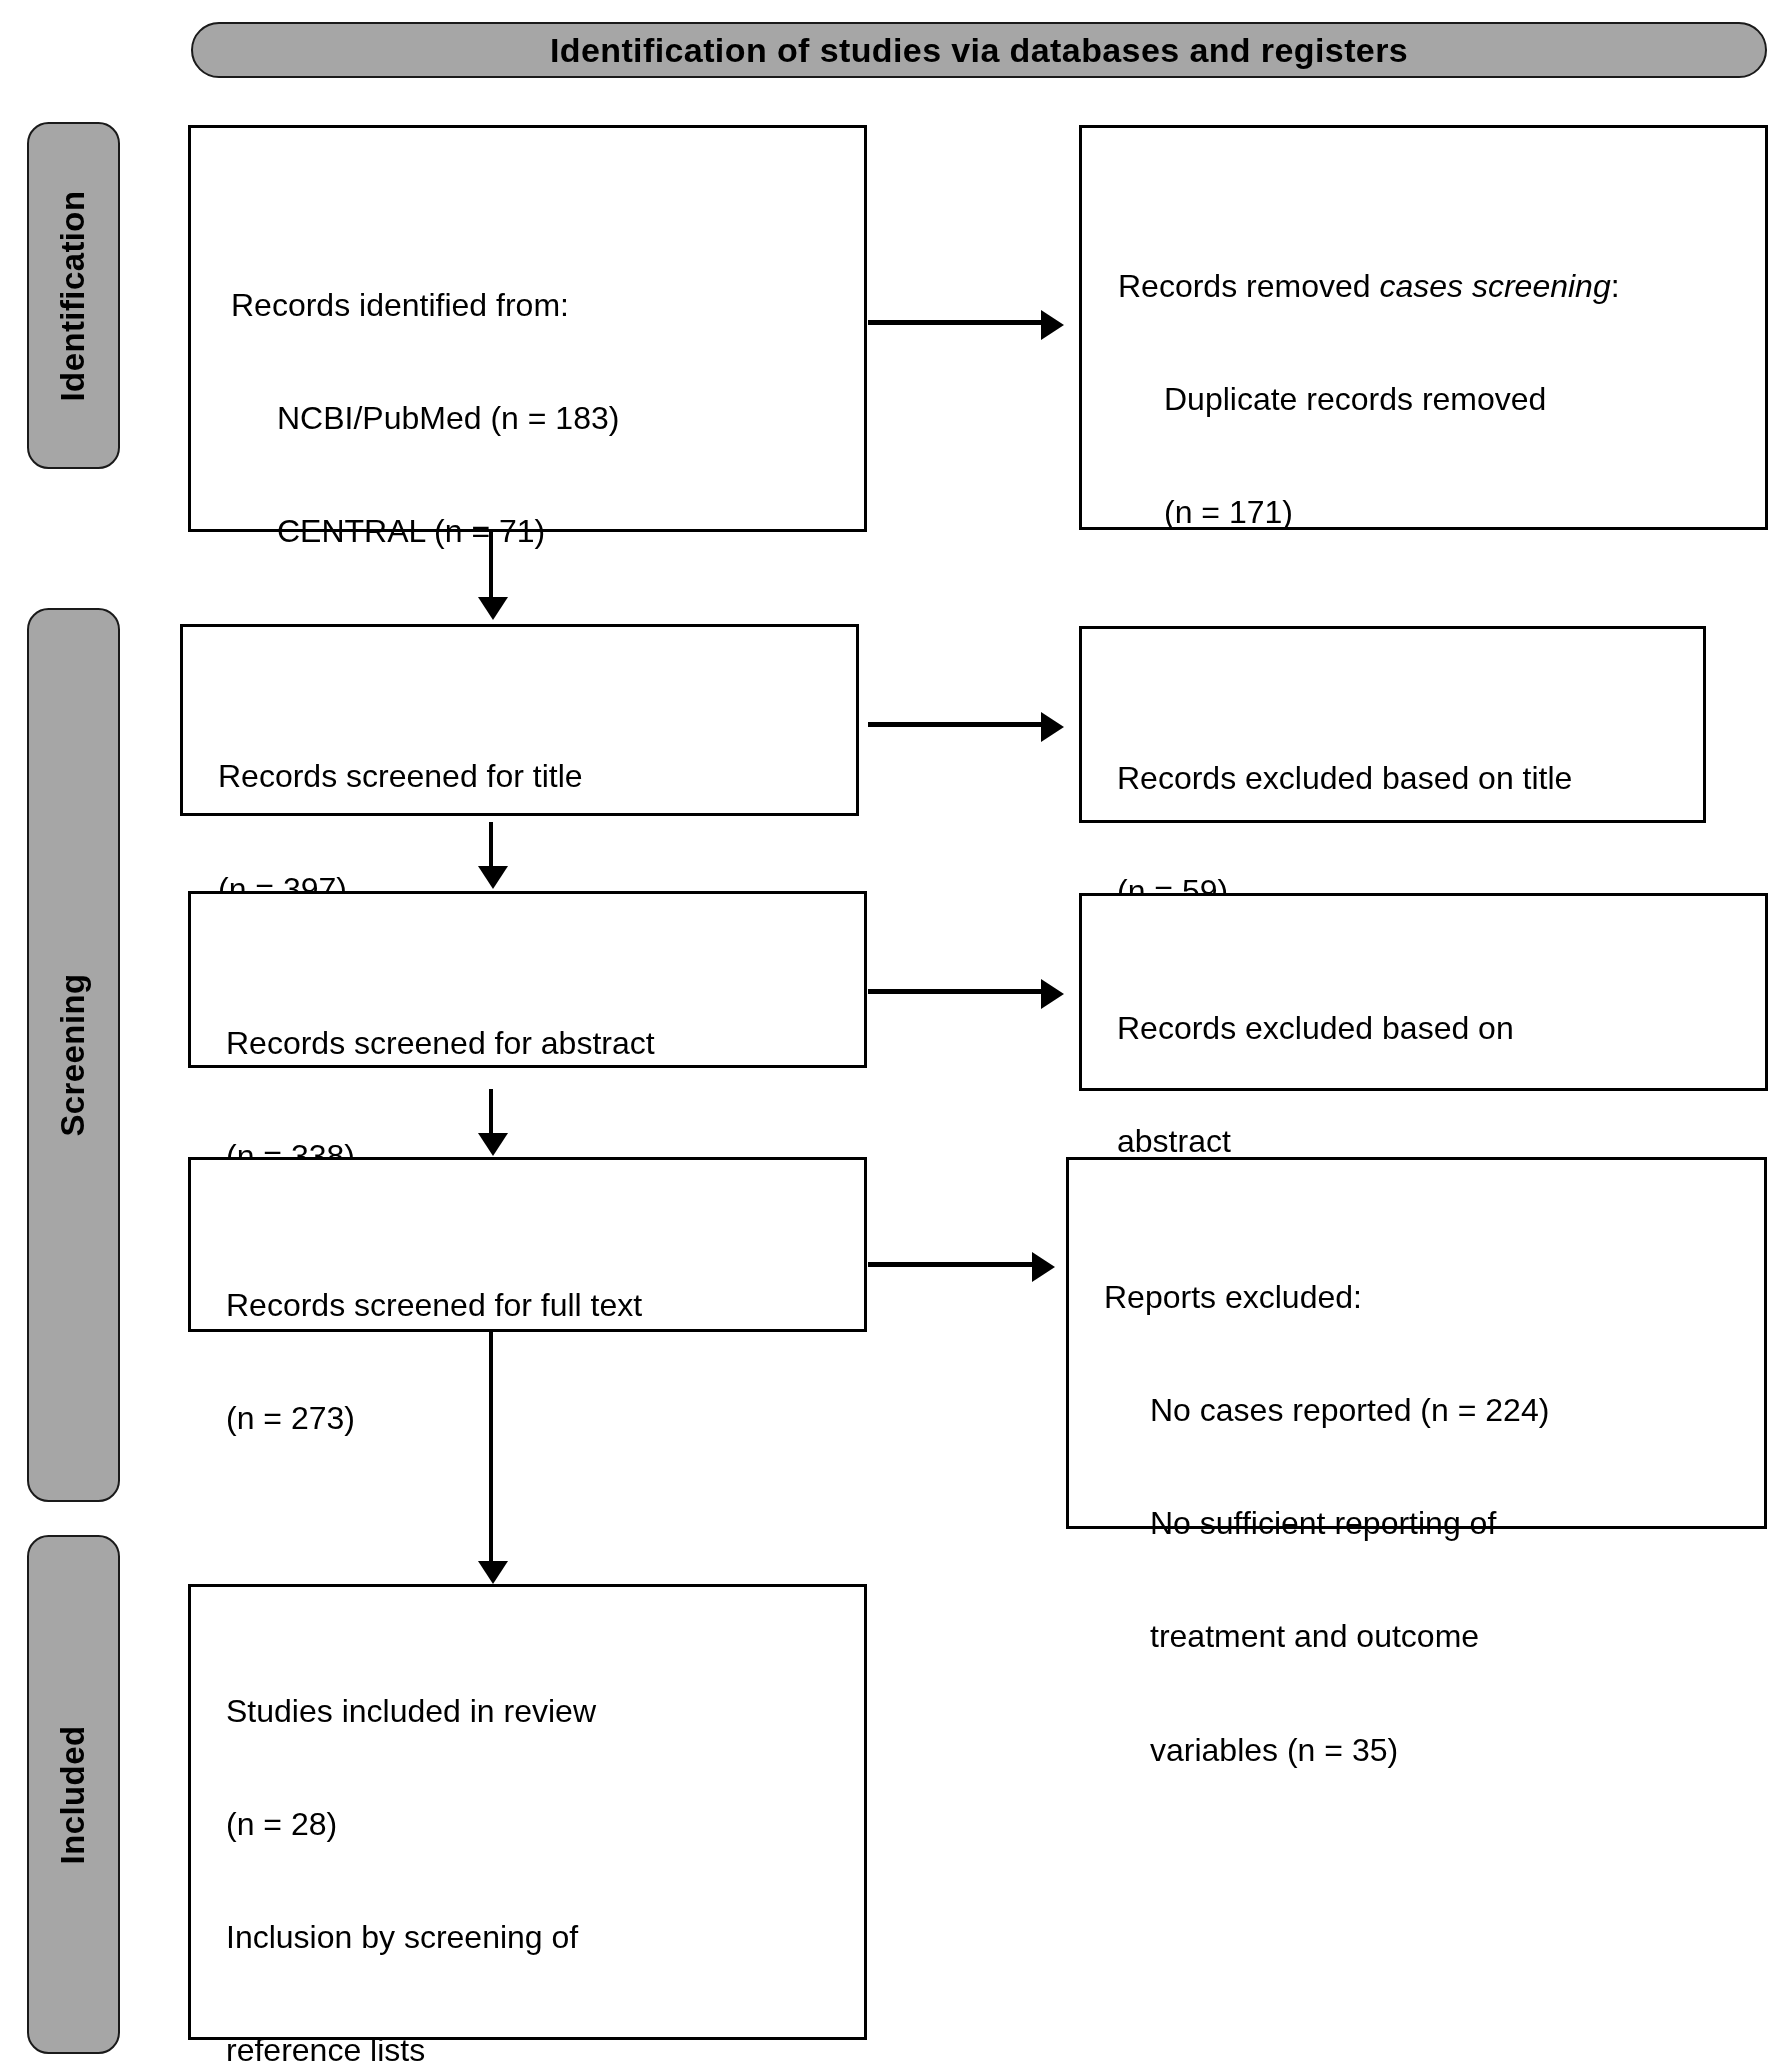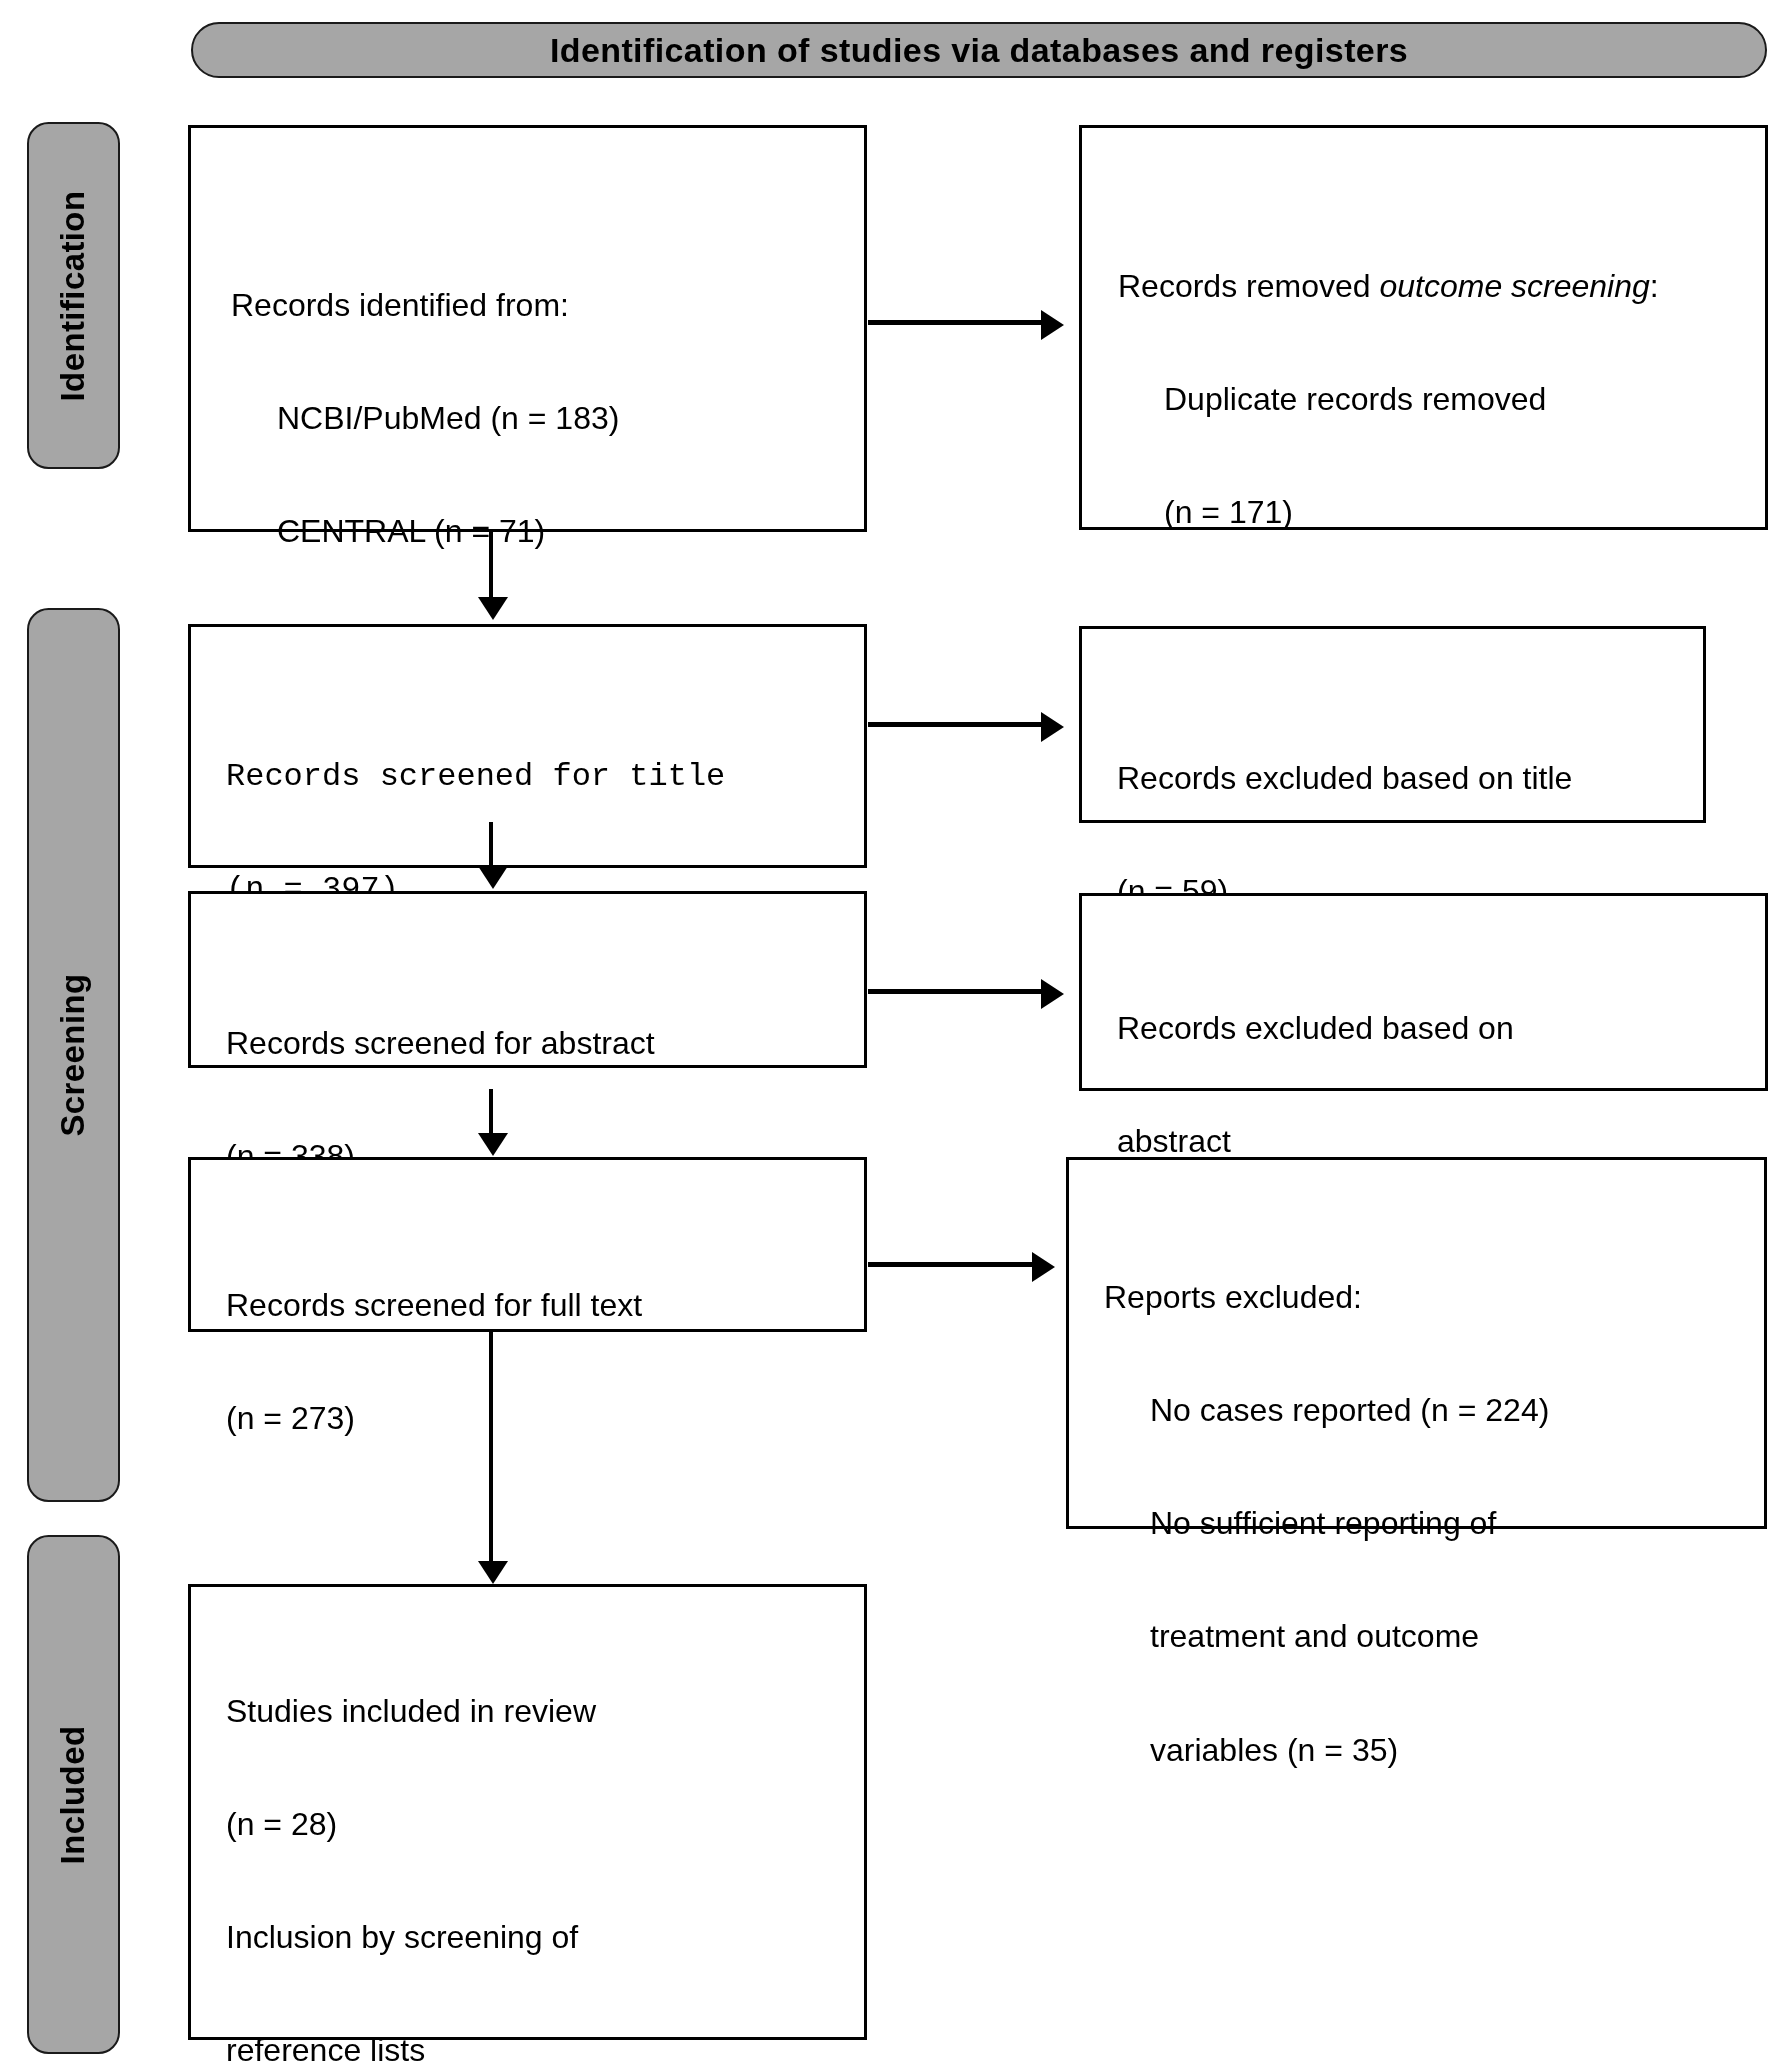--- a/index.html
+++ b/index.html
@@ -87,21 +87,21 @@
     font-size: 32px;
     line-height: 1.18;
     color: #000000;
     white-space: pre-wrap;
   }
   .indent1 { padding-left: 46px; }
   .ital { font-style: italic; }
 
   #box-identified   { left: 188px;  top: 125px;  width: 679px;  height: 407px; }
   #box-removed      { left: 1079px; top: 125px;  width: 689px;  height: 405px; }
-  #box-title        { left: 188px;  top: 624px;  width: 679px;  height: 244px; font-family: Liberation Mono, monospace; }
+  #box-title        { left: 180px;  top: 624px;  width: 679px;  height: 192px; }
   #box-excl-title   { left: 1079px; top: 626px;  width: 627px;  height: 197px; }
   #box-abstract     { left: 188px;  top: 891px; width: 679px;  height: 177px; }
   #box-excl-abs     { left: 1079px; top: 893px; width: 689px;  height: 198px; }
   #box-fulltext     { left: 188px;  top: 1157px; width: 679px;  height: 175px; padding-left: 31px; }
   #box-excl-reports { left: 1066px; top: 1157px; width: 701px;  height: 372px; }
   #box-included     { left: 188px;  top: 1584px; width: 679px;  height: 456px; }
 
   
   #box-identified   .box-text { top: 83px; }
   #box-removed      .box-text { top: 64px;  left: 36px; }
@@ -181,21 +181,21 @@
       <div>Records identified from:</div>
       <div class="indent1">NCBI/PubMed (n = 183)</div>
       <div class="indent1">CENTRAL (n = 71)</div>
       <div class="indent1">ClinicalTrials.gov (n = 26)</div>
       <div class="indent1">Scopus (n = 288)</div>
     </div>
   </div>
 
   <div class="flow-box" id="box-removed">
     <div class="box-text">
-      <div><span>Records removed </span><span class="ital">outcome screening</span><span>:</span></div>
+      <div><span>Records removed </span><span class="ital">cases screening</span><span>:</span></div>
       <div class="indent1">Duplicate records removed</div>
       <div class="indent1">(n = 171)</div>
     </div>
   </div>
 
   <div class="flow-box" id="box-title">
     <div class="box-text">
       <div>Records screened for title</div>
       <div>(n = 397)</div>
     </div>

